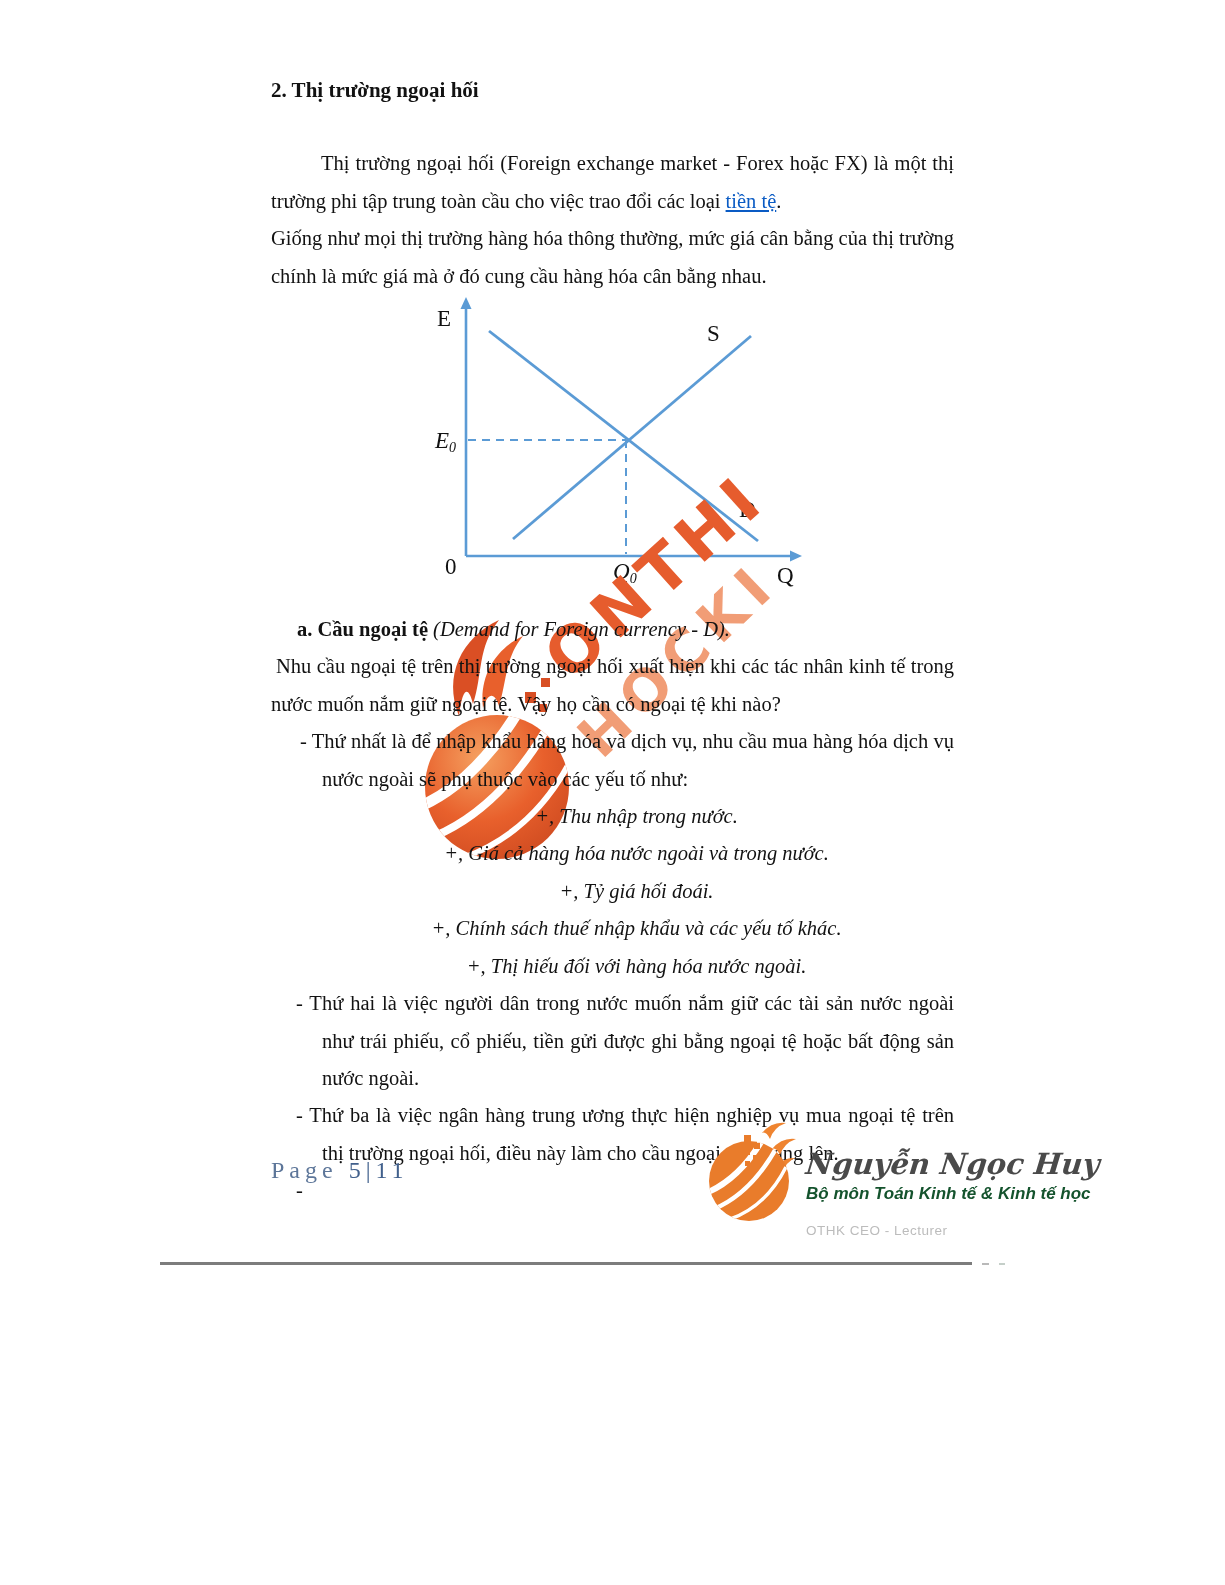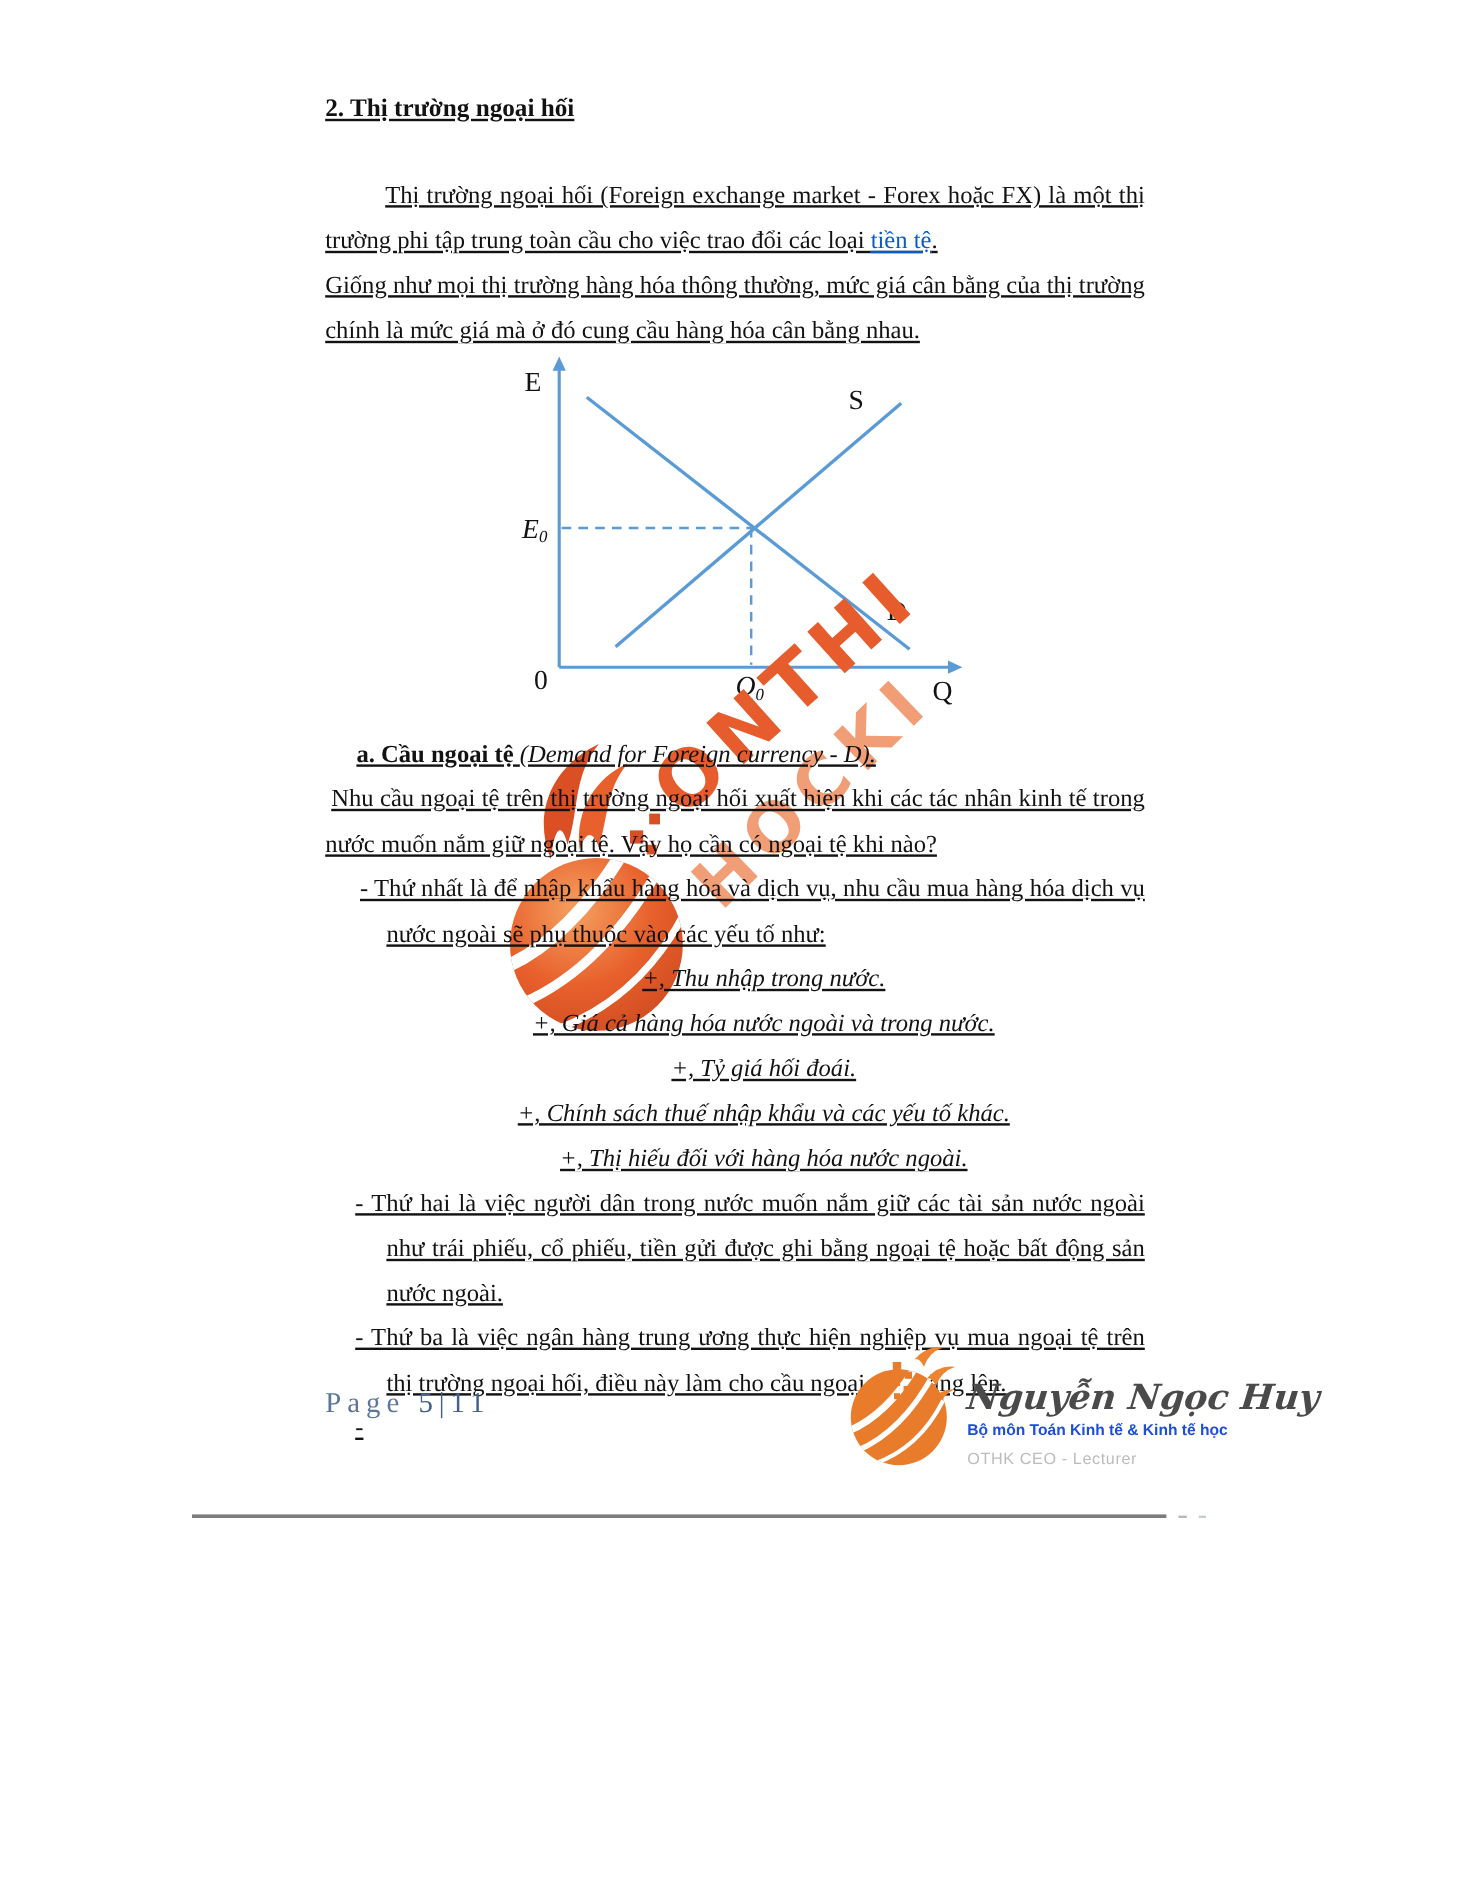--- a/index.html
+++ b/index.html
@@ -2,21 +2,21 @@
 <html><head>
 <meta charset="utf-8">
 <style>
   html,body{margin:0;padding:0;background:#e9e9e9;}
   .page{
     position:relative;width:1225px;height:1585px;background:#ffffff;
     margin:0 auto;overflow:hidden;
     font-family:"Liberation Serif","DejaVu Serif",serif;color:#121212;
   }
   .content{position:absolute;left:271px;top:72px;width:683px;}
-  .tblock{position:relative;z-index:3;font-size:20.5px;line-height:37.4px;text-align:justify;text-decoration:underline;}
+  .tblock{position:relative;z-index:3;font-size:20.5px;line-height:37.4px;text-align:justify;}
   .title{font-weight:bold;font-size:21px;text-align:left;}
   .p1{text-indent:50px;margin-top:36px;}
   .p3{text-indent:5px;}
   .link{color:#0a5bc4;text-decoration:underline;cursor:pointer;}
   .secA{text-align:left;margin-left:26px;}
   .secA .bold{font-weight:bold;}
   .secA .ital{font-style:italic;}
   .bullet1{padding-left:51px;text-indent:-22px;}
   .bullet2{padding-left:51px;text-indent:-26px;}
   .subitem{padding-left:48px;font-style:italic;text-align:center;}
@@ -35,23 +35,23 @@
   .wm-sphere{position:absolute;left:413px;top:596px;z-index:2;pointer-events:none;}
   
   .pagenum{position:absolute;left:271px;top:1157px;z-index:3;font-size:24px;color:#5d7699;
     letter-spacing:5px;}
   .pagenum .val{color:#41608c;}
   .brand{position:absolute;left:706px;top:1119px;z-index:3;display:flex;align-items:flex-start;}
   .brand-text{margin-left:8px;padding-top:28px;}
   .brand-name{font-style:italic;font-weight:bold;font-size:29px;color:#4a4a4a;
     font-family:"DejaVu Serif","Liberation Serif",serif;transform:skewX(-6deg);white-space:nowrap;}
   .brand-dept{font-family:"Liberation Sans","DejaVu Sans",sans-serif;font-weight:bold;
-    font-size:13px;color:#1d4ed8;margin-top:3px;white-space:nowrap;}
+    font-size:17px;color:#14532d;margin-top:3px;white-space:nowrap;font-style:italic;}
   .brand-role{font-family:"Liberation Sans","DejaVu Sans",sans-serif;font-size:13.5px;
-    color:#bcbcbc;margin-top:9px;letter-spacing:.5px;}
+    color:#bcbcbc;margin-top:19px;letter-spacing:.5px;}
   .divider{position:absolute;left:160px;top:1262px;width:812px;height:2.5px;background:#7c7c7c;z-index:3;}
   .speck{position:absolute;top:1263px;height:2px;z-index:3;}
   .speck.s1{left:982px;width:7px;background:#b9b9b9;}
   .speck.s2{left:999px;width:6px;background:#c5cfc9;}
 </style>
 </head>
 <body>
 
 <div class="page">
 

